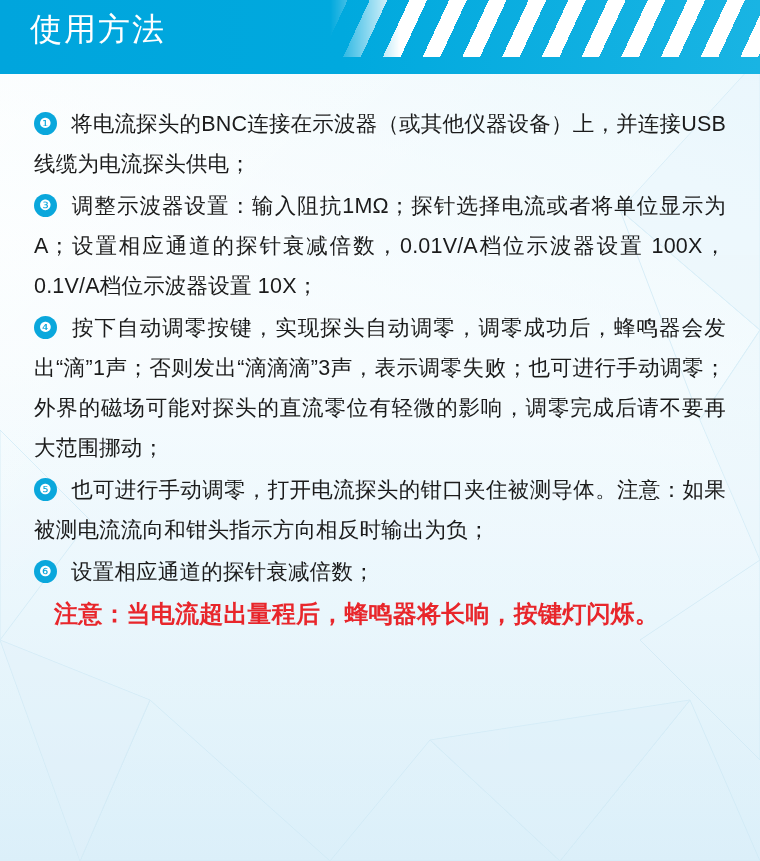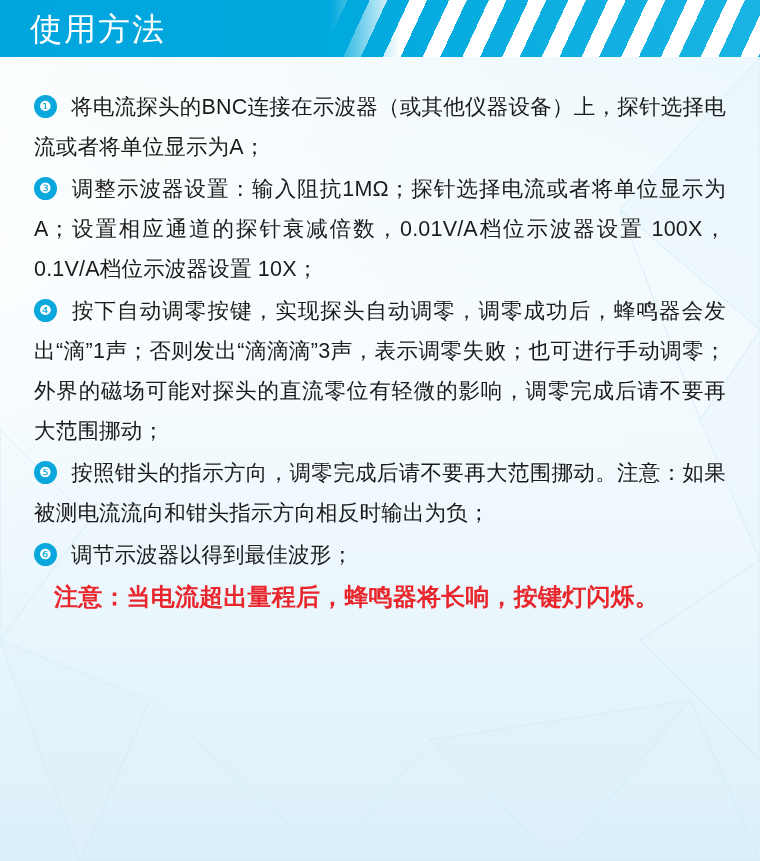--- a/index.html
+++ b/index.html
@@ -27,21 +27,21 @@
   .facets {
     position: absolute;
     inset: 0;
     pointer-events: none;
   }
   .facets svg { display: block; width: 100%; height: 100%; }
 
   
   .header {
     position: relative;
-    height: 57px;
+    height: 74px;
     background: linear-gradient(to right, #00a5dd 0%, #00a9de 45%, #19b4e3 100%);
     overflow: hidden;
   }
   .header .stripes {
     position: absolute;
     top: 0;
     right: 0;
     width: 430px;
     height: 57px;
     background: repeating-linear-gradient(
@@ -136,36 +136,36 @@
   </div>
 
   <div class="header">
     <div class="stripes"></div>
     <div class="title">使用方法</div>
   </div>
 
   <div class="content">
 
     <div class="step">
-      <div class="step-body"><span class="num">❶</span><span>将电流探头的BNC连接在示波器（或其他仪器设备）上，探针选择电流或者将单位显示为A；</span></div>
+      <div class="step-body"><span class="num">❶</span><span>将电流探头的BNC连接在示波器（或其他仪器设备）上，并连接USB线缆为电流探头供电；</span></div>
     </div>
 
 
     <div class="step">
       <div class="step-body"><span class="num">❸</span><span>调整示波器设置：输入阻抗1MΩ；探针选择电流或者将单位显示为A；设置相应通道的探针衰减倍数，0.01V/A档位示波器设置 100X，0.1V/A档位示波器设置 10X；</span></div>
     </div>
 
     <div class="step">
       <div class="step-body"><span class="num">❹</span><span>按下自动调零按键，实现探头自动调零，调零成功后，蜂鸣器会发出“滴”1声；否则发出“滴滴滴”3声，表示调零失败；也可进行手动调零；外界的磁场可能对探头的直流零位有轻微的影响，调零完成后请不要再大范围挪动；</span></div>
     </div>
 
     <div class="step">
-      <div class="step-body"><span class="num">❺</span><span>按照钳头的指示方向，调零完成后请不要再大范围挪动。注意：如果被测电流流向和钳头指示方向相反时输出为负；</span></div>
+      <div class="step-body"><span class="num">❺</span><span>也可进行手动调零，打开电流探头的钳口夹住被测导体。注意：如果被测电流流向和钳头指示方向相反时输出为负；</span></div>
     </div>
 
     <div class="step">
-      <div class="step-body"><span class="num">❻</span><span>调节示波器以得到最佳波形；</span></div>
+      <div class="step-body"><span class="num">❻</span><span>设置相应通道的探针衰减倍数；</span></div>
     </div>
 
     <div class="note-line"><span class="indent"></span><span class="warning">注意：当电流超出量程后，蜂鸣器将长响，按键灯闪烁。</span></div>
 
   </div>
 </div>
 
 </body></html>

